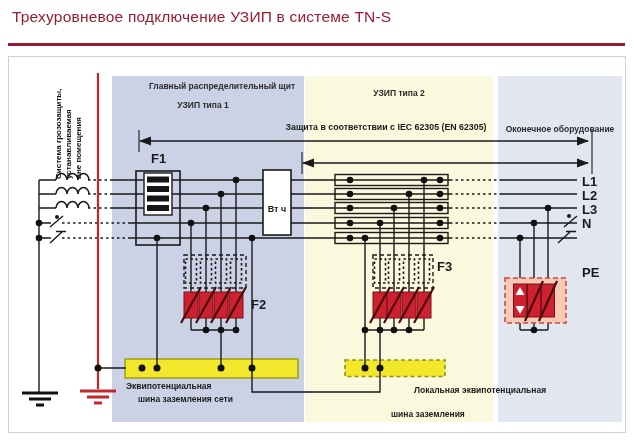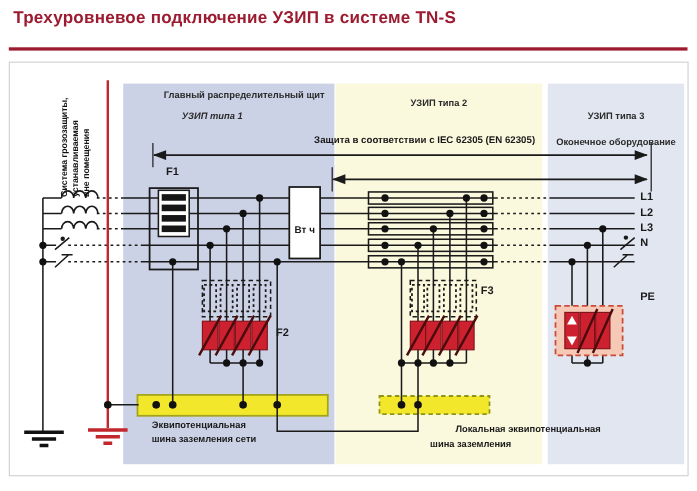--- a/index.html
+++ b/index.html
@@ -1,26 +1,26 @@
 <!DOCTYPE html>
 <html><head>
 <meta charset="utf-8">
 <style>
   html,body{margin:0;padding:0;background:#fff;}
   #stage{position:relative;width:634px;height:446px;background:#ffffff;overflow:hidden;
          font-family:"Liberation Sans",sans-serif;color:#1a1a1a;}
   .abs{position:absolute;}
-  .ttl{font-size:15.5px;font-weight:bold;color:#9c1b30;letter-spacing:.2px;}
+  .ttl{font-size:15.5px;font-weight:normal;color:#9c1b30;letter-spacing:.2px;}
   .rule{background:#9c1b30;height:2.5px;}
   .frame{border:1px solid #cfcfcf;background:#ffffff;}
   .panelbg{top:76px;height:346px;}
   .hdr{font-size:8.5px;font-weight:bold;color:#2b2b2b;text-align:center;line-height:10px;}
   .sub{font-size:8.5px;font-weight:bold;color:#2b2b2b;text-align:center;}
   .arrtxt{font-size:8.8px;font-weight:bold;color:#1a1a1a;text-align:center;}
-  .lbl{font-size:10px;font-weight:bold;color:#1a1a1a;}
+  .lbl{font-size:13px;font-weight:bold;color:#1a1a1a;}
   .buslbl{font-size:8.5px;font-weight:bold;color:#1a1a1a;line-height:9px;}
   .vwrap{width:112px;text-align:left;transform:rotate(-90deg);transform-origin:50% 50%;}
   .vline{display:block;font-size:8px;font-weight:bold;line-height:10px;color:#111;}
   svg{position:absolute;left:0;top:0;}
 </style>
 </head>
 <body>
 
 <div id="stage">
 
@@ -204,36 +204,35 @@
     </g>
   </svg>
 
   <div class="abs vwrap" style="left:13px;top:108px;">
     <span class="vline">Система грозозащиты,</span>
     <span class="vline">устанавливаемая</span>
     <span class="vline">вне помещения</span>
   </div>
 
   <div class="abs hdr" style="left:112px;top:81px;width:220px;">Главный распределительный щит</div>
-  <div class="abs sub" style="left:97px;top:100px;width:192px;font-style:italic;">УЗИП типа 1</div>
+  <div class="abs sub" style="left:107px;top:100px;width:192px;">УЗИП типа 1</div>
   <div class="abs sub" style="left:305px;top:88px;width:188px;">УЗИП типа 2</div>
   <div class="abs hdr" style="left:498px;top:81px;width:124px;margin-top:43px;">Оконечное оборудование</div>
-  <div class="abs sub" style="left:498px;top:100px;width:124px;">УЗИП типа 3</div>
 
   <div class="abs arrtxt" style="left:240px;top:122px;width:292px;">Защита в соответствии с IEC 62305 (EN 62305)</div>
 
   <div class="abs lbl" style="left:151px;top:151px;">F1</div>
   <div class="abs lbl" style="left:251px;top:259px;margin-top:38px;">F2</div>
   <div class="abs lbl" style="left:437px;top:259px;">F3</div>
   <div class="abs" style="left:263px;top:204px;width:28px;text-align:center;font-size:9px;font-weight:bold;">Вт ч</div>
 
   <div class="abs lbl" style="left:582px;top:174px;">L1</div>
   <div class="abs lbl" style="left:582px;top:188px;">L2</div>
   <div class="abs lbl" style="left:582px;top:202px;">L3</div>
   <div class="abs lbl" style="left:582px;top:216px;">N</div>
   <div class="abs lbl" style="left:582px;top:231px;margin-top:34px;">PE</div>
 
-  <div class="abs buslbl" style="left:138px;top:382px;">Эквипотенциальная</div>
+  <div class="abs buslbl" style="left:126px;top:382px;">Эквипотенциальная</div>
   <div class="abs buslbl" style="left:138px;top:395px;">шина заземления сети</div>
   <div class="abs buslbl" style="left:414px;top:386px;">Локальная эквипотенциальная</div>
-  <div class="abs buslbl" style="left:391px;top:399px;">шина заземления</div>
+  <div class="abs buslbl" style="left:391px;top:410px;">шина заземления</div>
 
 </div>
 
 </body></html>

